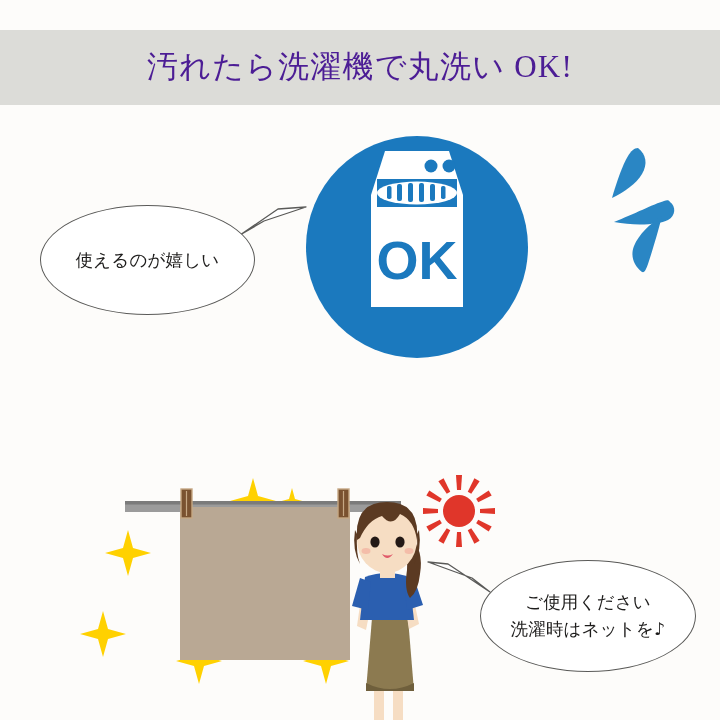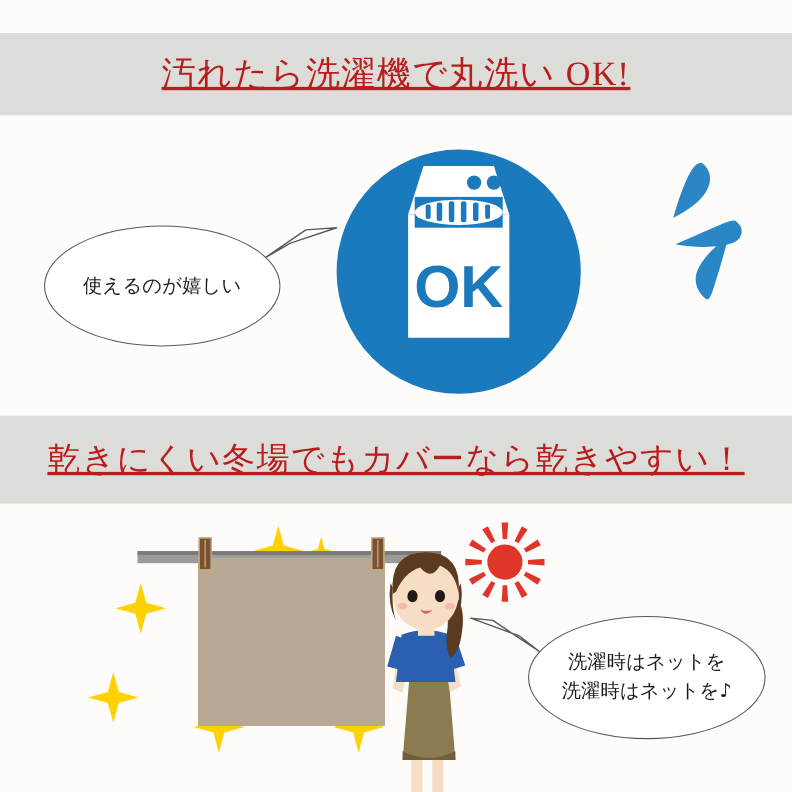--- a/index.html
+++ b/index.html
@@ -14,24 +14,23 @@
 
   
   .banner{
     position:absolute;left:0;width:720px;
     background:#dcdcd8;
     display:flex;align-items:center;justify-content:center;
     box-sizing:border-box;
   }
   .banner-text{
     font-family:"Liberation Serif", serif;
-    color:#b91c1c;
+    color:#4c1d95;
     letter-spacing:0.04em;
     white-space:nowrap;
-    text-decoration:underline;
   }
   #banner-one{top:30px;height:75px;}
   #banner-one .banner-text{font-size:31px;padding-bottom:2px;}
   #banner-two{top:378px;height:80px;}
   #banner-two .banner-text{font-size:30px;padding-bottom:2px;}
 
   
   .panel{position:absolute;left:0;width:720px;background:#fdfcfa;}
   #panel-wash{top:105px;height:273px;}
   #panel-dry{top:458px;height:262px;}
@@ -118,23 +117,20 @@
         <path d="M4 28 L42 2 L70 0 L28 14 Z" fill="#ffffff" stroke="#5a5a58" stroke-width="1.3" stroke-linejoin="round"></path>
       </svg>
       <div class="ellipse"></div>
       <div class="btext">
         <span>使えるのが嬉しい</span>
       </div>
     </div>
 
   </div>
 
-  <div class="banner" id="banner-two">
-    <div class="banner-text">乾きにくい冬場でもカバーなら乾きやすい！</div>
-  </div>
 
   <div class="panel" id="panel-dry">
 
     <svg id="dry-scene" width="720" height="262" viewBox="0 0 720 262" style="top:0;">
 
       <g fill="#ffd100">
         <path d="M253 20 L258 38 L276 43 L258 48 L253 66 L248 48 L230 43 L248 38 Z"></path>
         <path d="M128 72 L133 90 L151 95 L133 100 L128 118 L123 100 L105 95 L123 90 Z"></path>
         <path d="M103 153 L108 171 L126 176 L108 181 L103 199 L98 181 L80 176 L98 171 Z"></path>
         <path d="M292 30 L295 41 L306 44 L295 47 L292 58 L289 47 L278 44 L289 41 Z"></path>
@@ -208,19 +204,19 @@
         <path d="M382 96 Q387 104 393 96 Q388 99 382 96 Z" fill="#e05a6a"></path>
       </g>
     </svg>
 
     <div class="bubble" id="bubble-dry" style="top:102px;">
       <svg class="tail" width="70" height="42" style="left:-52px;top:2px;">
         <path d="M62 30 L20 2 L0 0 L44 16 Z" fill="#ffffff" stroke="#5a5a58" stroke-width="1.3" stroke-linejoin="round"></path>
       </svg>
       <div class="ellipse"></div>
       <div class="btext">
-        <span>洗濯時はネットを</span>
+        <span>ご使用ください</span>
         <span>洗濯時はネットを♪</span>
       </div>
     </div>
 
   </div>
 </div>
 
 </body></html>

